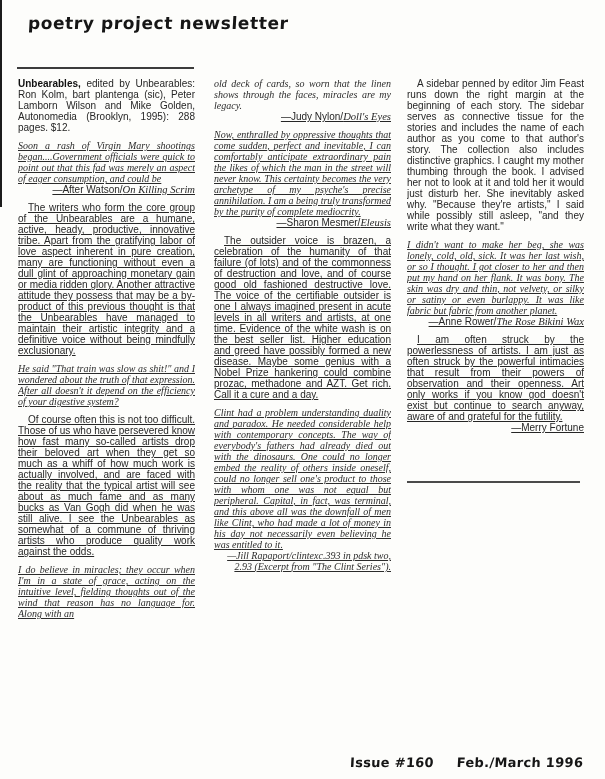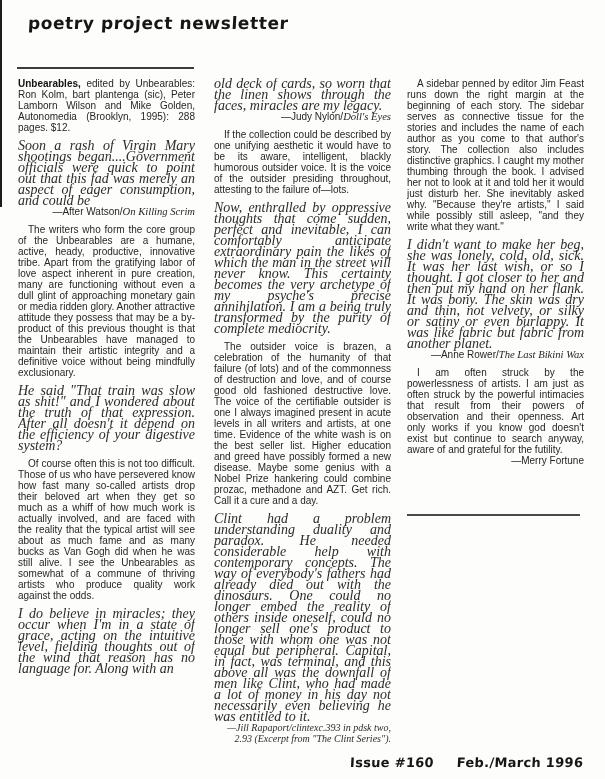--- a/index.html
+++ b/index.html
@@ -27,28 +27,28 @@
     position:absolute;top:78px;width:177px;height:692px;overflow:hidden;
   }
   #col-0{left:18px;}
   #col-1{left:214px;}
   #col-2{left:407px;}
   .para{
     margin:0 0 0 0;
     font-size:10px;line-height:11px;
     text-align:justify;
   }
-  .para + .para{margin-top:7px;}
+  .para + .para{margin-top:7px;text-decoration:underline;}
   .para.tight{margin-top:3px;}
   .attribution{margin-top:0 !important;text-align:right;}
   .book-lead{font-weight:bold;color:#111;}
   .body-text{text-indent:10px;}
   .excerpt{
     font-family:"Liberation Serif",serif;
-    font-style:italic;font-size:14px;color:#2b2b2b;
+    font-style:italic;font-size:10px;color:#2b2b2b;
   }
   .attr-name{font-family:"Liberation Sans",sans-serif;}
   .attr-work{font-family:"Liberation Serif",serif;font-style:italic;font-size:10.6px;}
   .attr-italic{
     font-family:"Liberation Serif",serif;font-style:italic;font-size:10px;color:#2b2b2b;
   }
   .col-rule{
     margin-top:48px;width:173px;height:2px;background:#4a4a4a;
   }
   .footer{
@@ -73,30 +73,30 @@
     <p class="para excerpt">Soon a rash of Virgin Mary shootings began....Government officials were quick to point out that this fad was merely an aspect of eager consumption, and could be</p>
     <p class="para attribution"><span class="attr-name">—After Watson/</span><span class="attr-work">On Killing Scrim</span></p>
     <p class="para body-text">The writers who form the core group of the Unbearables are a humane, active, heady, productive, innovative tribe. Apart from the gratifying labor of love aspect inherent in pure creation, many are functioning without even a dull glint of approaching monetary gain or media ridden glory. Another attractive attitude they possess that may be a by-product of this previous thought is that the Unbearables have managed to maintain their artistic integrity and a definitive voice without being mindfully exclusionary.</p>
     <p class="para excerpt">He said "That train was slow as shit!" and I wondered about the truth of that expression. After all doesn't it depend on the efficiency of your digestive system?</p>
     <p class="para body-text">Of course often this is not too difficult. Those of us who have persevered know how fast many so-called artists drop their beloved art when they get so much as a whiff of how much work is actually involved, and are faced with the reality that the typical artist will see about as much fame and as many bucks as Van Gogh did when he was still alive. I see the Unbearables as somewhat of a commune of thriving artists who produce quality work against the odds.</p>
     <p class="para excerpt">I do believe in miracles; they occur when I'm in a state of grace, acting on the intuitive level, fielding thoughts out of the wind that reason has no language for. Along with an</p>
   </div>
 <div class="col" id="col-1">
     <p class="para excerpt">old deck of cards, so worn that the linen shows through the faces, miracles are my legacy.</p>
     <p class="para attribution"><span class="attr-name">—Judy Nylon/</span><span class="attr-work">Doll's Eyes</span></p>
-    <p class="para body-text">If the collection could be described by one unifying aesthetic it would have to be its aware, intelligent, blackly humorous outsider voice. It is the voice of the outsider presiding throughout, attesting to the failure of—lots.</p>
     <p class="para excerpt">Now, enthralled by oppressive thoughts that come sudden, perfect and inevitable, I can comfortably anticipate extraordinary pain the likes of which the man in the street will never know. This certainty becomes the very archetype of my psyche's precise annihilation. I am a being truly transformed by the purity of complete mediocrity.</p>
+    <p class="para attribution"><span class="attr-name">—Sharon Mesmer/</span><span class="attr-work">Eleusis</span></p>
     <p class="para body-text">The outsider voice is brazen, a celebration of the humanity of that failure (of lots) and of the commonness of destruction and love, and of course good old fashioned destructive love. The voice of the certifiable outsider is one I always imagined present in acute levels in all writers and artists, at one time. Evidence of the white wash is on the best seller list. Higher education and greed have possibly formed a new disease. Maybe some genius with a Nobel Prize hankering could combine prozac, methadone and AZT. Get rich. Call it a cure and a day.</p>
     <p class="para excerpt">Clint had a problem understanding duality and paradox. He needed considerable help with contemporary concepts. The way of everybody's fathers had already died out with the dinosaurs. One could no longer embed the reality of others inside oneself, could no longer sell one's product to those with whom one was not equal but peripheral. Capital, in fact, was terminal, and this above all was the downfall of men like Clint, who had made a lot of money in his day not necessarily even believing he was entitled to it.</p>
     <p class="para attribution attr-italic">—Jill Rapaport/clintexc.393 in pdsk two, 2.93 (Excerpt from "The Clint Series").</p>
   </div>
 <div class="col" id="col-2">
     <p class="para body-text">A sidebar penned by editor Jim Feast runs down the right margin at the beginning of each story. The sidebar serves as connective tissue for the stories and includes the name of each author as you come to that author's story. The collection also includes distinctive graphics. I caught my mother thumbing through the book. I advised her not to look at it and told her it would just disturb her. She inevitably asked why. "Because they're artists," I said while possibly still asleep, "and they write what they want."</p>
     <p class="para excerpt">I didn't want to make her beg, she was lonely, cold, old, sick. It was her last wish, or so I thought. I got closer to her and then put my hand on her flank. It was bony. The skin was dry and thin, not velvety, or silky or satiny or even burlappy. It was like fabric but fabric from another planet.</p>
-    <p class="para attribution"><span class="attr-name">—Anne Rower/</span><span class="attr-work">The Last Bikini Wax</span></p>
+    <p class="para attribution"><span class="attr-name">—Anne Rower/</span><span class="attr-work">The Rose Bikini Wax</span></p>
     <p class="para body-text">I am often struck by the powerlessness of artists. I am just as often struck by the powerful intimacies that result from their powers of observation and their openness. Art only works if you know god doesn't exist but continue to search anyway, aware of and grateful for the futility.</p>
     <p class="para attribution"><span class="attr-name">—Merry Fortune</span><span class="attr-work"></span></p>
     <div class="col-rule"></div>
   </div>
 
 <div class="footer">
   <span>Issue #160</span>
   <span>Feb./March 1996</span>
 </div>
 

